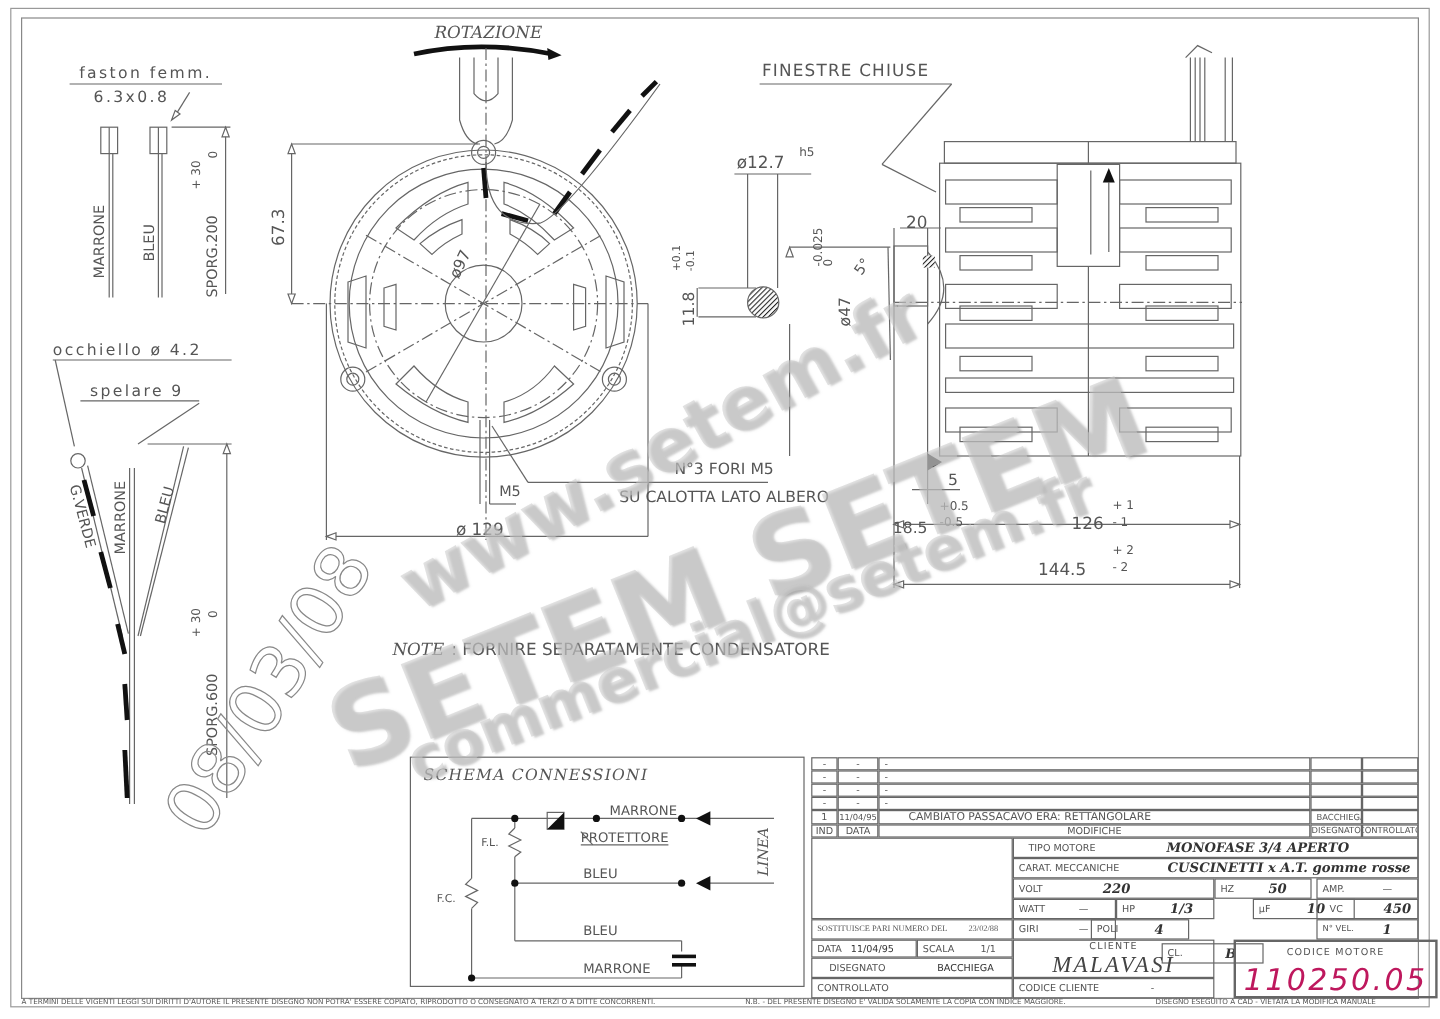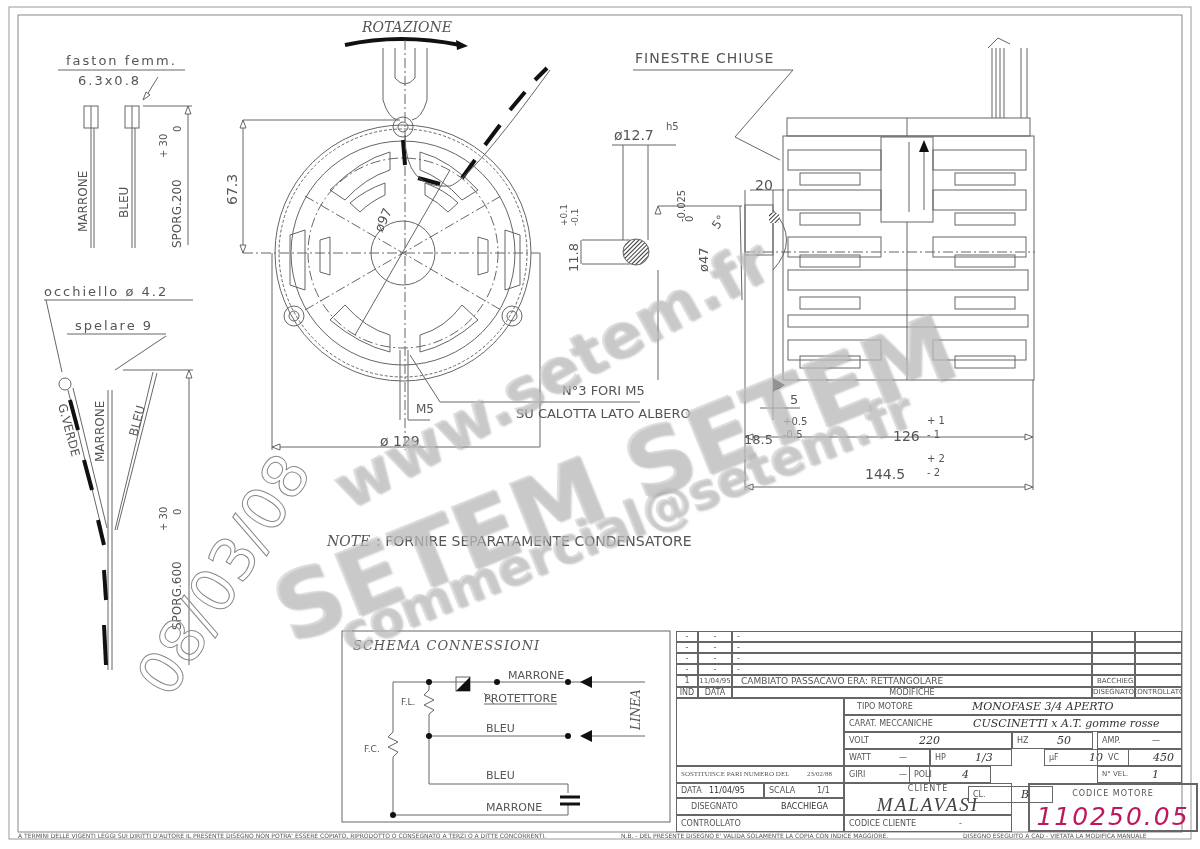--- a/index.html
+++ b/index.html
@@ -3,21 +3,21 @@
 <meta charset="utf-8">
 <style>
   html,body{margin:0;padding:0;background:#fff;}
   body{width:1200px;height:849px;position:relative;overflow:hidden;font-family:"DejaVu Sans Mono","Liberation Mono",monospace;color:#555;}
   svg text{font-family:"DejaVu Sans","Liberation Sans",sans-serif;fill:#555;}
   .ital{font-family:"DejaVu Serif","Liberation Serif",serif;font-style:italic;}
   #drawing{position:absolute;left:0;top:0;}
   .tb{position:absolute;font-family:"DejaVu Sans","Liberation Sans",sans-serif;color:#555;}
   .cell{position:absolute;box-sizing:border-box;border:1px solid #666;font-size:8px;line-height:1;display:flex;align-items:center;padding:0 4px;white-space:nowrap;overflow:hidden;}
   .cell.c{justify-content:center;}
-  .cell .v{font-family:"DejaVu Serif","Liberation Serif",serif;font-style:italic;font-size:11px;color:#333;}
+  .cell .v{font-family:"DejaVu Serif","Liberation Serif",serif;font-style:italic;font-size:11px;color:#333;font-weight:bold;}
   .wm{position:absolute;font-family:"DejaVu Sans","Liberation Sans",sans-serif;font-weight:bold;color:rgba(200,200,200,0.55);text-shadow:2px 2px 2px rgba(150,150,150,0.5);transform-origin:left top;white-space:nowrap;pointer-events:none;}
 </style>
 </head>
 <body>
 
 <svg id="drawing" width="1200" height="849" viewBox="0 0 1200 849">
 
   <rect x="9" y="7" width="1182" height="832" fill="none" stroke="#999" stroke-width="1"></rect>
   <rect x="18" y="15" width="1164" height="817" fill="none" stroke="#888" stroke-width="1"></rect>
 
@@ -311,21 +311,21 @@
   <div class="cell" style="left:1135px;top:653px;width:47px;height:11px;"></div>
 
   <div class="cell c" style="left:676px;top:664px;width:22px;height:11px;">-</div>
   <div class="cell c" style="left:698px;top:664px;width:34px;height:11px;">-</div>
   <div class="cell" style="left:732px;top:664px;width:360px;height:11px;">-</div>
   <div class="cell" style="left:1092px;top:664px;width:43px;height:11px;"></div>
   <div class="cell" style="left:1135px;top:664px;width:47px;height:11px;"></div>
 
   <div class="cell c" style="left:676px;top:675px;width:22px;height:12px;">1</div>
   <div class="cell c" style="left:698px;top:675px;width:34px;height:12px;font-size:7px;">11/04/95</div>
-  <div class="cell" style="left:732px;top:675px;width:360px;height:12px;font-size:9px;padding-left:8px;">CAMBIATO PASSACAVO ERA: RETTANGOLARE</div>
+  <div class="cell" style="left:732px;top:675px;width:360px;height:12px;font-size:9px;padding-left:24px;">CAMBIATO PASSACAVO ERA: RETTANGOLARE</div>
   <div class="cell" style="left:1092px;top:675px;width:43px;height:12px;font-size:7px;">BACCHIEGA</div>
   <div class="cell" style="left:1135px;top:675px;width:47px;height:12px;"></div>
 
   <div class="cell c" style="left:676px;top:687px;width:22px;height:11px;">IND</div>
   <div class="cell c" style="left:698px;top:687px;width:34px;height:11px;">DATA</div>
   <div class="cell c" style="left:732px;top:687px;width:360px;height:11px;">MODIFICHE</div>
   <div class="cell c" style="left:1092px;top:687px;width:43px;height:11px;font-size:7px;padding:0 1px;">DISEGNATO</div>
   <div class="cell c" style="left:1135px;top:687px;width:47px;height:11px;font-size:7px;padding:0 1px;">CONTROLLATO</div>
 </div>
 

